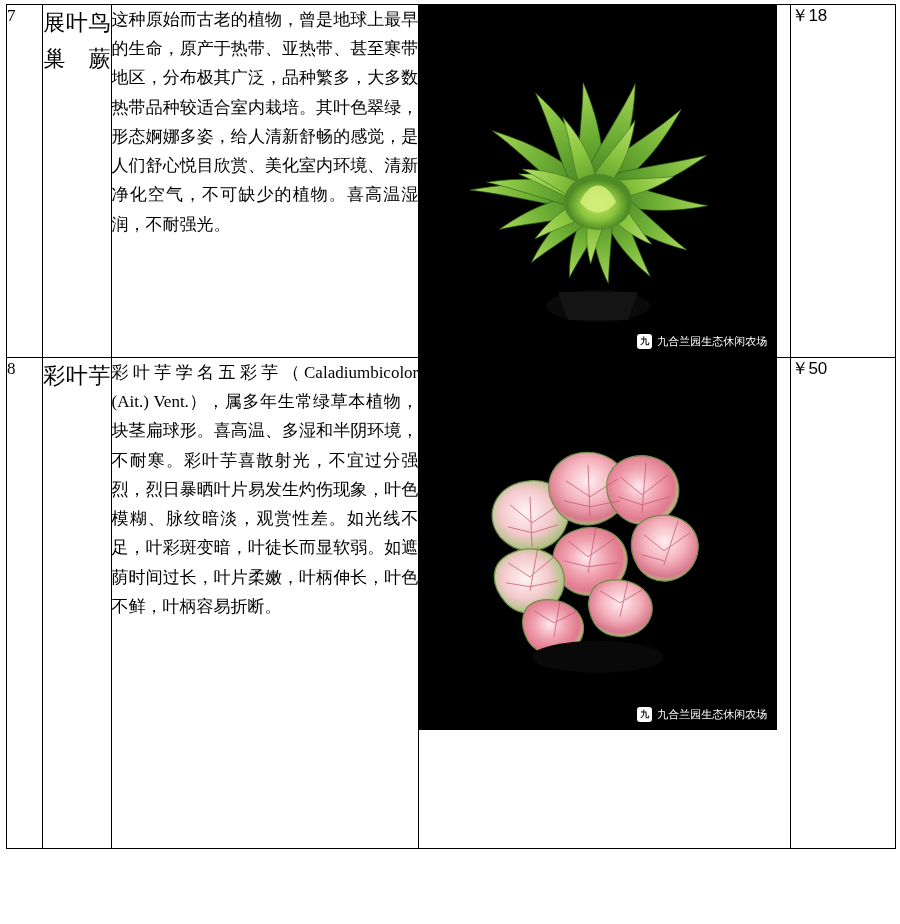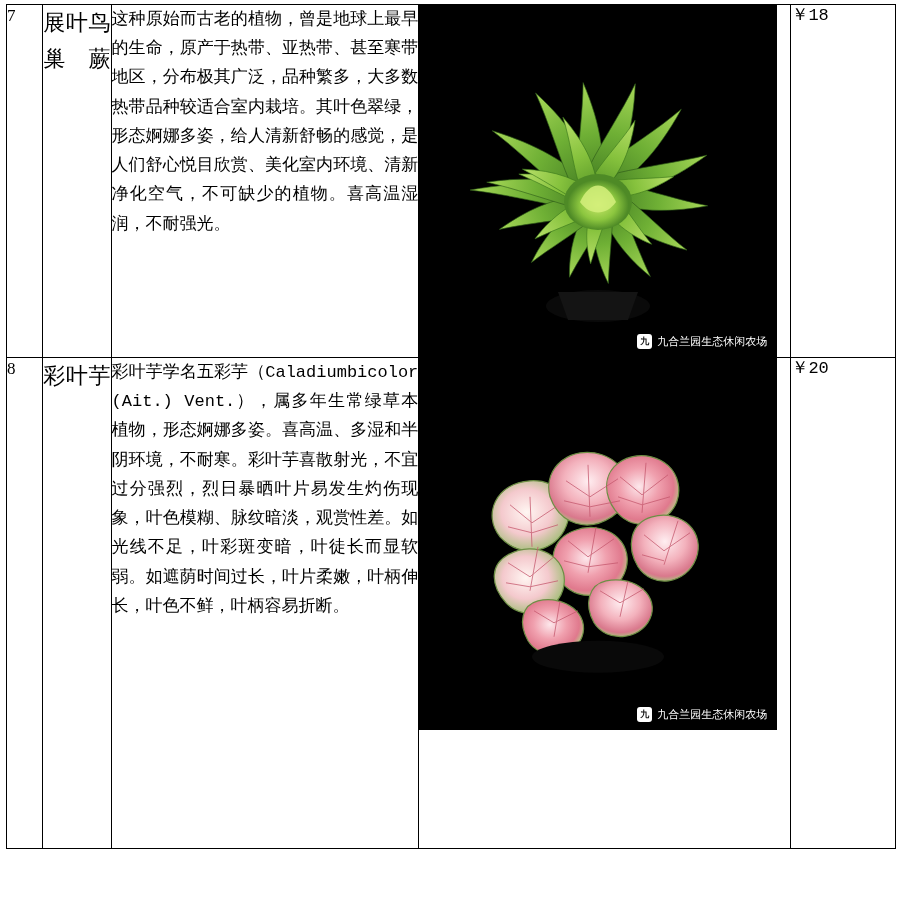--- a/index.html
+++ b/index.html
@@ -52,27 +52,27 @@
     text-align-last: justify;
     font-family: "DejaVu Sans", sans-serif;
     letter-spacing: 0px;
   }
   .cell-desc {
     font-size: 17px;
     line-height: 1.72;
     padding: 6px 8px 6px 8px;
     text-align: justify;
     text-align-last: left;
-    font-family: Liberation Mono, monospace;
+    font-family: Liberation Serif, serif;
   }
   .cell-price {
     font-size: 17px;
     line-height: 1.3;
     padding: 6px 0 0 8px;
-    font-family: Liberation Mono, monospace;
+    font-family: Liberation Sans, sans-serif;
   }
   .cell-img {
     padding: 4px 4px 4px 4px;
   }
   .photo {
     position: relative;
     width: 358px;
     background: #000000;
     overflow: hidden;
   }
@@ -250,21 +250,21 @@
               <span>九合兰园生态休闲农场</span>
             </div>
           </div>
         </td>
         <td class="cell-price">￥18</td>
       </tr>
 
       <tr>
         <td class="cell-index">8</td>
         <td class="cell-name">彩叶芋</td>
-        <td class="cell-desc">彩叶芋学名五彩芋（Caladiumbicolor (Ait.) Vent.），属多年生常绿草本植物，形态婀娜多姿。喜高温、多湿和半阴环境，不耐寒。彩叶芋喜散射光，不宜过分强烈，烈日暴晒叶片易发生灼伤现象，叶色模糊、脉纹暗淡，观赏性差。如光线不足，叶彩斑变暗，叶徒长而显软弱。如遮荫时间过长，叶片柔嫩，叶柄伸长，叶色不鲜，叶柄容易折断。</td>
+        <td class="cell-desc">彩叶芋学名五彩芋（Caladiumbicolor (Ait.) Vent.），属多年生常绿草本植物，块茎扁球形。喜高温、多湿和半阴环境，不耐寒。彩叶芋喜散射光，不宜过分强烈，烈日暴晒叶片易发生灼伤现象，叶色模糊、脉纹暗淡，观赏性差。如光线不足，叶彩斑变暗，叶徒长而显软弱。如遮荫时间过长，叶片柔嫩，叶柄伸长，叶色不鲜，叶柄容易折断。</td>
         <td class="cell-img">
           <div class="photo row8">
             <svg class="caladium" viewBox="0 0 320 290">
               <defs>
                 <radialGradient id="leafPink" cx="45%" cy="45%" r="60%">
                   <stop offset="0%" stop-color="#fde8ec"></stop>
                   <stop offset="45%" stop-color="#f0a0ae"></stop>
                   <stop offset="80%" stop-color="#e0798d"></stop>
                   <stop offset="100%" stop-color="#b7d18a"></stop>
                 </radialGradient>
@@ -307,17 +307,17 @@
                 <ellipse cx="160" cy="252" rx="66" ry="16" fill="#090909"></ellipse>
               </g>
             </svg>
             <div class="watermark">
               <span class="wm-logo">九</span>
               <span>九合兰园生态休闲农场</span>
             </div>
           </div>
           <div class="row8-spacer"></div>
         </td>
-        <td class="cell-price">￥20</td>
+        <td class="cell-price">￥50</td>
       </tr>
     </tbody>
   </table>
 </div>
 
 </body></html>

